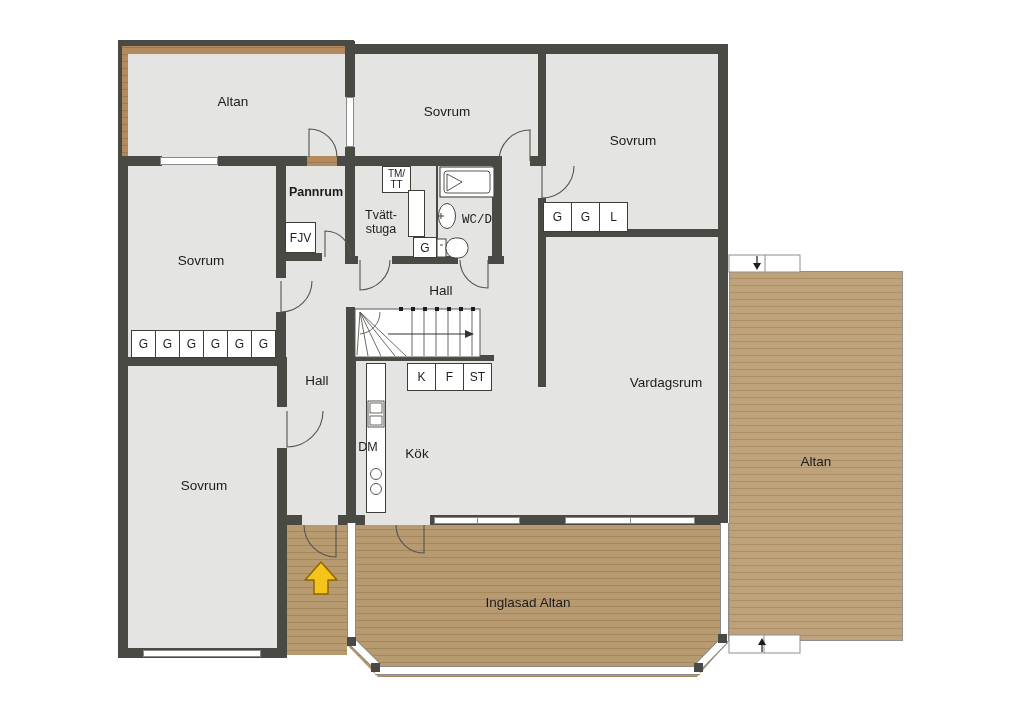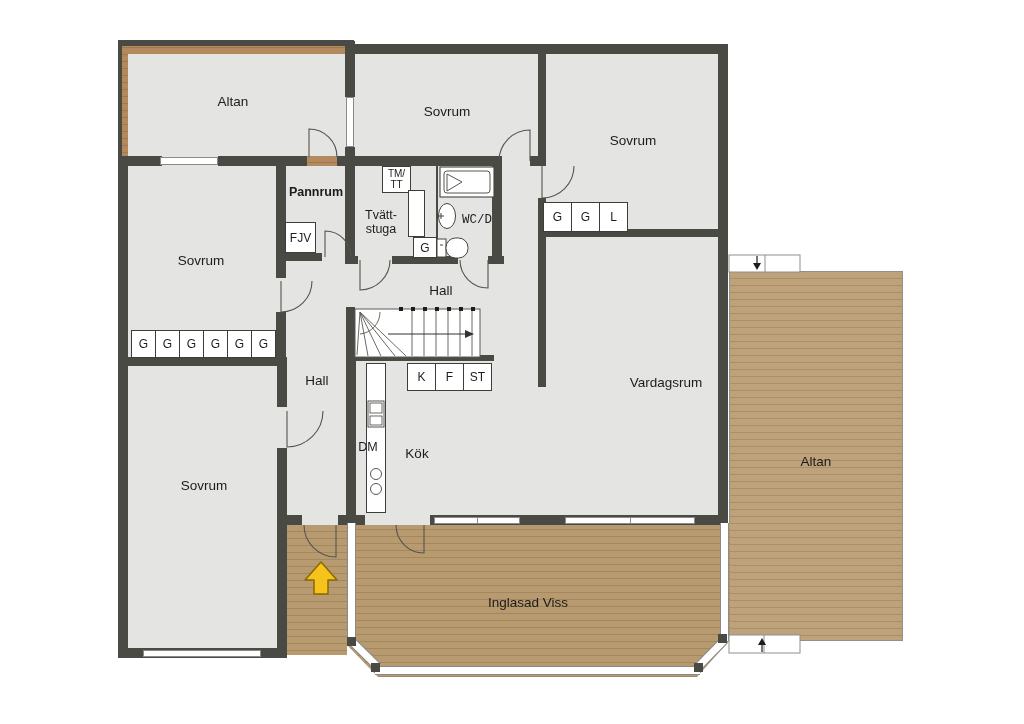--- a/index.html
+++ b/index.html
@@ -258,15 +258,15 @@
   </div>
   <div class="lbl sm" style="left:477px;top:220px;font-family:Liberation Mono, monospace;">WC/D</div>
   <div class="lbl" style="left:441px;top:290px;">Hall</div>
   <div class="lbl" style="left:201px;top:260px;">Sovrum</div>
   <div class="lbl" style="left:317px;top:380px;">Hall</div>
   <div class="lbl sm" style="left:368px;top:440px;margin-top:7px;">DM</div>
   <div class="lbl" style="left:417px;top:453px;">Kök</div>
   <div class="lbl" style="left:204px;top:485px;">Sovrum</div>
   <div class="lbl" style="left:634px;top:382px;margin-left:32px;">Vardagsrum</div>
   <div class="lbl" style="left:816px;top:461px;">Altan</div>
-  <div class="lbl" style="left:528px;top:602px;">Inglasad Viss</div>
+  <div class="lbl" style="left:528px;top:602px;">Inglasad Altan</div>
 
 </div>
 
 </body></html>

